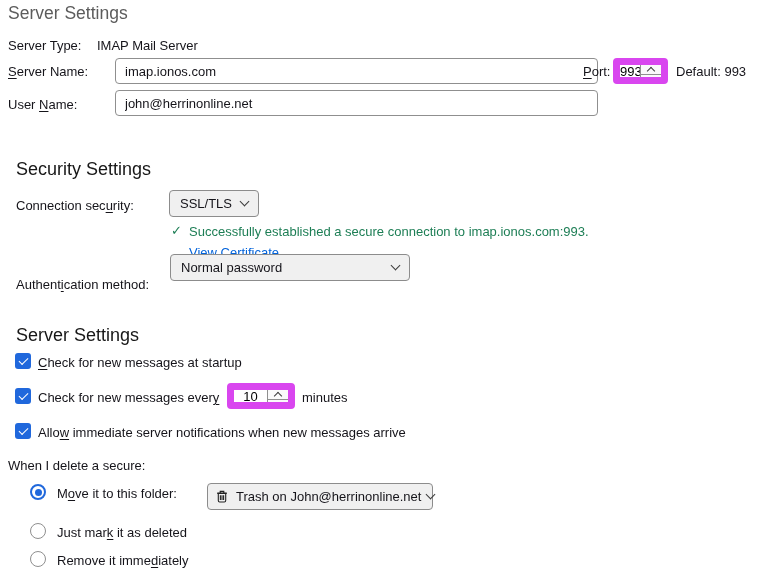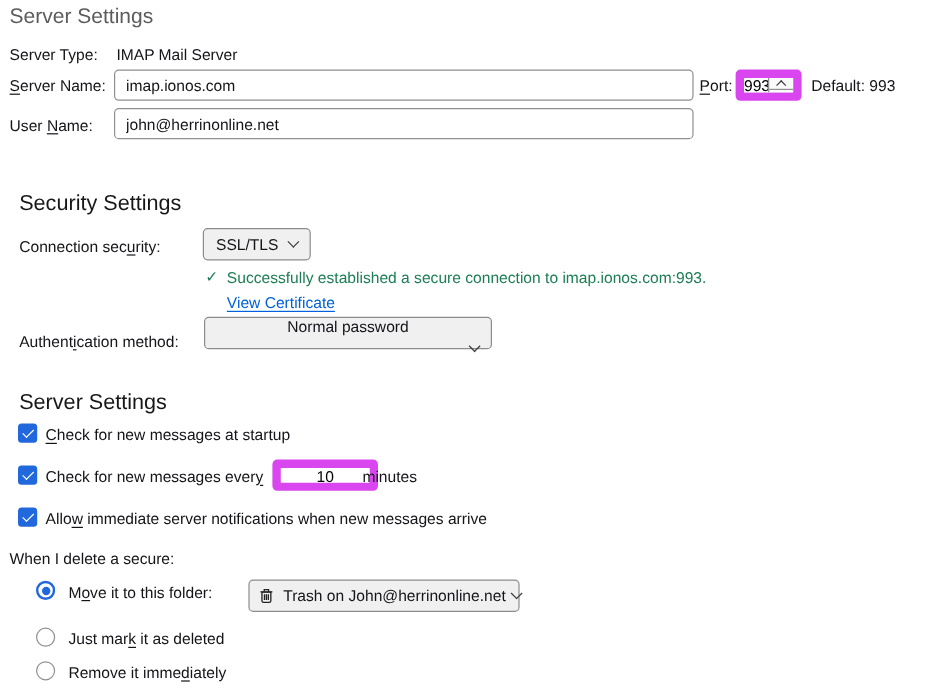--- a/index.html
+++ b/index.html
@@ -4,21 +4,21 @@
 <style>
   * { margin:0; padding:0; box-sizing:border-box; }
   :root { --accent:#2068dc; --success:#1d7e55; --link:#0062da; }
   body { background:#fff; font-family:"Liberation Sans", sans-serif; color:#15141a; }
   .page { position:relative; width:781px; height:574px; background:#ffffff; overflow:hidden; font-size:13px; }
   .abs { position:absolute; }
   .title { font-size:17.5px; font-weight:400; color:#5c5c5c; }
   .sect { font-size:18px; font-weight:400; color:#171717; }
   .key { text-decoration:underline; text-underline-offset:2px; }
   .textinput { border:1px solid #8f8f8f; border-radius:4px; background:#fff; height:26px;
-               padding:0 9px; font-size:13px; font-family:"Liberation Sans",sans-serif; color:#15141a; width:100%; outline:none; }
+               padding:0 9px; font-size:13px; font-family:"Liberation Sans",sans-serif; color:#15141a; width:100%; outline:none;margin-left:20px; }
   .dropdown { border:1px solid #8c8c8c; border-radius:4px; background:#f0f0f0; height:27px;
               display:flex; align-items:center; padding:0 10px; gap:9px; cursor:default; }
   .dropdown .dd-label { white-space:nowrap; }
   .chev { width:7px; height:7px; border-right:1.4px solid #3c3c3c; border-bottom:1.4px solid #3c3c3c;
           transform:rotate(45deg); margin-top:-4px; flex:0 0 auto; }
   .ml-auto { margin-left:auto; }
   .spin { border:7px solid #d946ef; border-radius:4px; background:#fff; display:flex; overflow:hidden; }
   .spin input { border:0; outline:none; text-align:center; width:100%; font-size:13px; font-family:"Liberation Sans",sans-serif; background:#fff; }
   .spin .btns { width:21px; border-left:1px solid #8f8f8f; display:flex; flex-direction:column; background:#fafafa; flex:0 0 auto; }
   .spin .btns .b { flex:1; display:flex; align-items:center; justify-content:center; }
@@ -75,37 +75,37 @@
   <div class="abs dropdown" style="left:169px; top:190px;padding-left:10px;">
     <span class="dd-label">SSL/TLS</span>
     <span class="chev"></span>
   </div>
 
   <div class="abs okmark" style="left:171px; top:223px;">✓</div>
   <div class="abs status lbl" style="left:189px; top:224px;">Successfully established a secure connection to imap.ionos.com:993.</div>
   <div class="abs link" style="left:189px; top:245px;">View Certificate</div>
 
   <div class="abs lbl" style="left:16px; top:277px;"><span>Authent</span><span class="key">i</span><span>cation method:</span></div>
-  <div class="abs dropdown" style="left:170px; top:264px; width:240px;flex-direction:column;">
+  <div class="abs dropdown" style="left:170px; top:254px; width:240px;">
     <span class="dd-label">Normal password</span>
     <span class="chev ml-auto"></span>
   </div>
 
   <div class="abs sect" style="left:16px; top:325px;">Server Settings</div>
 
   <div class="abs checkbox" style="left:15px; top:353px;">
       <span class="mark"></span>
     </div>
   <div class="abs lbl" style="left:38px; top:355px;"><span class="key">C</span><span>heck for new messages at startup</span></div>
 
   <div class="abs checkbox" style="left:15px; top:388px;">
       <span class="mark"></span>
     </div>
   <div class="abs lbl" style="left:38px; top:390px;"><span>Check for new messages ever</span><span class="key">y</span></div>
-  <div class="abs spin" style="left:227px; top:383px; width:88px; height:26px;flex-direction:column;">
+  <div class="abs spin" style="left:227px; top:383px; width:68px; height:26px;">
     <input type="text" value="10" style="">
     <div class="btns">
       <div class="b">
           <span class="cu"></span>
         </div>
       <div class="b">
           <span class="cd"></span>
         </div>
     </div>
   </div>

